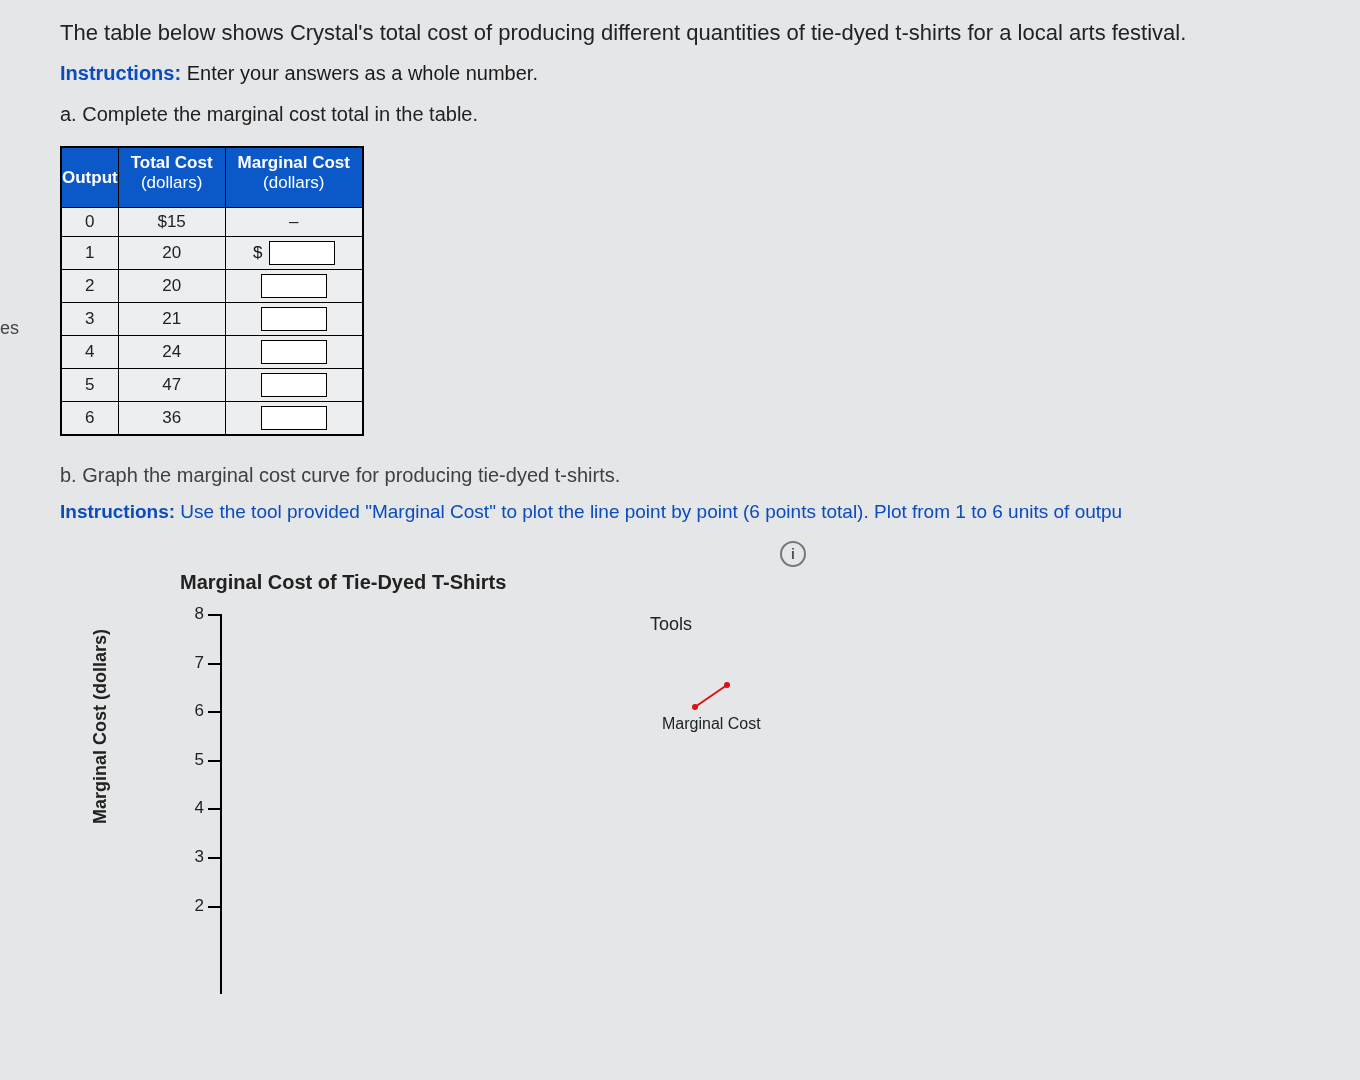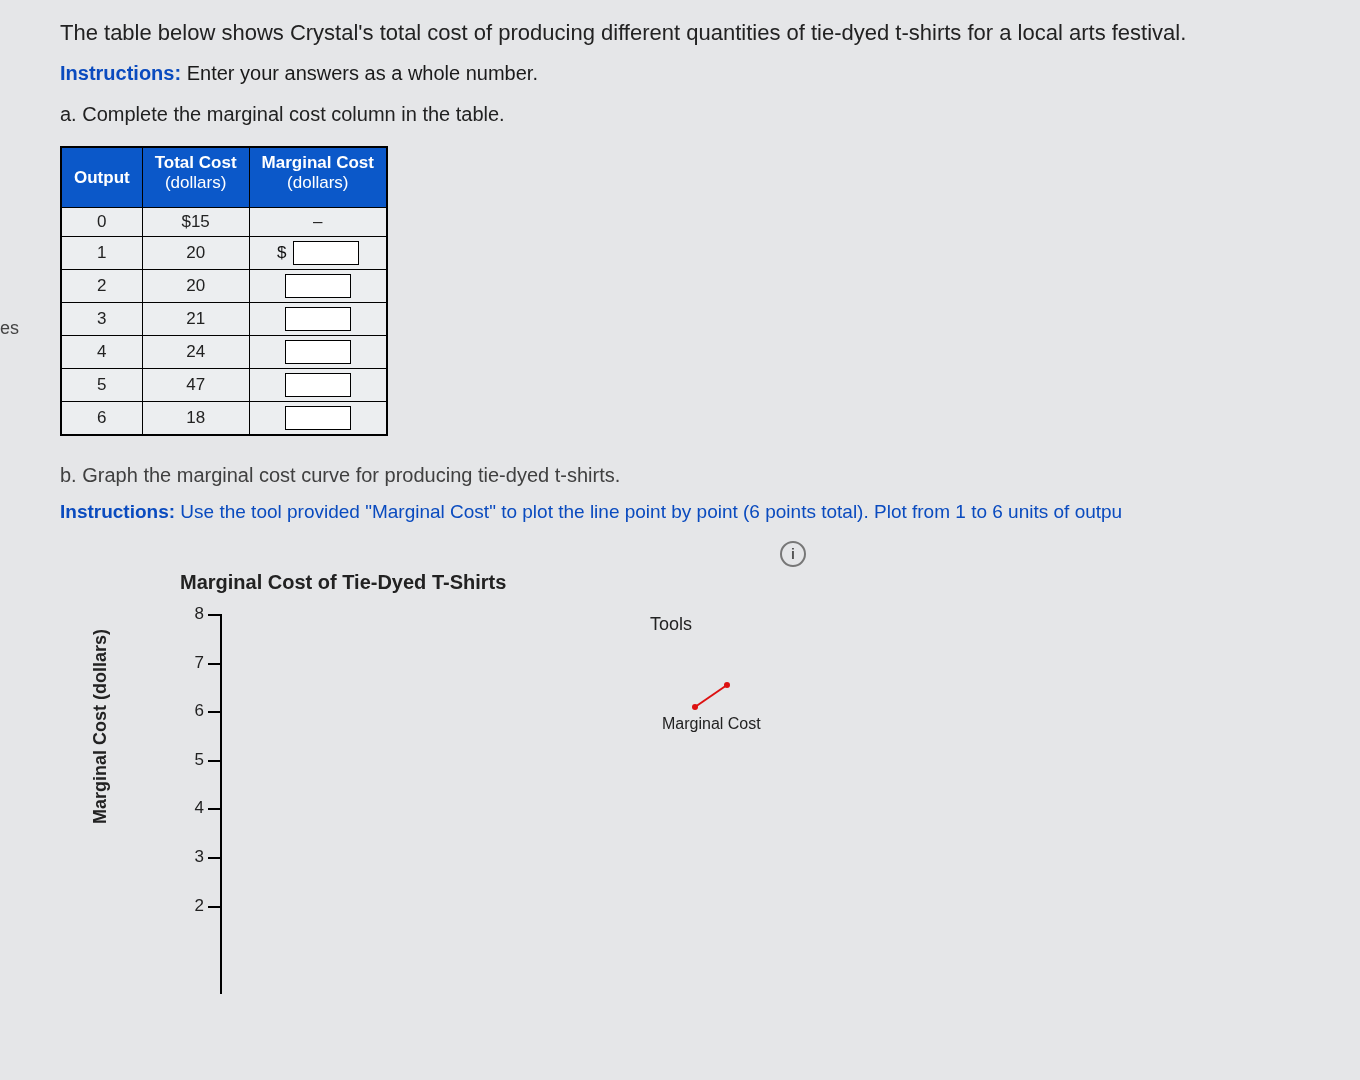--- a/index.html
+++ b/index.html
@@ -5,21 +5,21 @@
   html,body{margin:0;padding:0;width:1360px;height:1080px;background:#e5e6e8;font-family:Arial,Helvetica,sans-serif;color:#2b2b2b;overflow:hidden}
   .page{position:relative;padding:20px 0 0 60px}
   .sidecut{position:absolute;left:0;top:318px;font-size:18px;color:#444}
   .intro{font-size:22px;color:#222;margin-bottom:16px}
   .instr{font-size:20px;margin-bottom:18px}
   .instr .label{color:#0a4bbf;font-weight:600}
   .instr .text{color:#1a1a1a}
   .partA{font-size:20px;color:#222;margin-bottom:20px}
   .tblTitle{font-size:20px;font-weight:700;color:#222;margin-bottom:4px}
   table.cost{border-collapse:collapse;border:2px solid #000;font-size:17px}
-  table.cost th{background:#0b58c9;color:#fff;font-weight:700;text-align:center;border:1px solid #000;padding:5px 12px;line-height:1.15}
+  table.cost th{background:#0b58c9;color:#fff;font-weight:700;text-align:center;border:1px solid #000;padding:5px 0;line-height:1.15}
   table.cost th.split{padding:0}
   table.cost th.split .top{border-bottom:0;padding:5px 12px 0}
   table.cost th.split .bot{padding:0 12px 15px;font-weight:500}
   table.cost td{border:1px solid #000;text-align:center;padding:4px 18px;background:#eceef0;color:#222}
   .mc-cell{display:flex;align-items:center;justify-content:center;gap:6px}
   .mc-cell .dollar{color:#111}
   .mc-cell input{width:60px;height:20px;background:#fff;border:1px solid #000;font-size:14px;text-align:center}
   .partB{font-size:20px;color:#404040;margin:28px 0 14px}
   .instr2{font-size:19px;margin-bottom:12px}
   .instr2 .label{color:#0a4bbf;font-weight:600}
@@ -43,21 +43,21 @@
 
 <div class="page">
   <div class="sidecut">es</div>
 
   <div class="intro">The table below shows Crystal's total cost of producing different quantities of tie-dyed t-shirts for a local arts festival.</div>
 
   <div class="instr">
     <span class="label">Instructions:</span><span class="text"> Enter your answers as a whole number.</span>
   </div>
 
-  <div class="partA">a. Complete the marginal cost column in the table.</div>
+  <div class="partA">a. Complete the marginal cost total in the table.</div>
 
 
   <table class="cost">
     <thead>
       <tr>
         <th>Output</th>
         <th class="split">
           <div class="top">Total Cost</div>
           <div class="bot">(dollars)</div>
         </th>
@@ -114,21 +114,21 @@
           <td>5</td>
           <td>47</td>
           <td>
             <div class="mc-cell">
               <input type="text" style="">
             </div>
           </td>
         </tr>
         <tr>
           <td>6</td>
-          <td>18</td>
+          <td>36</td>
           <td>
             <div class="mc-cell">
               <input type="text" style="">
             </div>
           </td>
         </tr>
       </tbody>
   </table>
 
   <div class="partB">b. Graph the marginal cost curve for producing tie-dyed t-shirts.</div>

